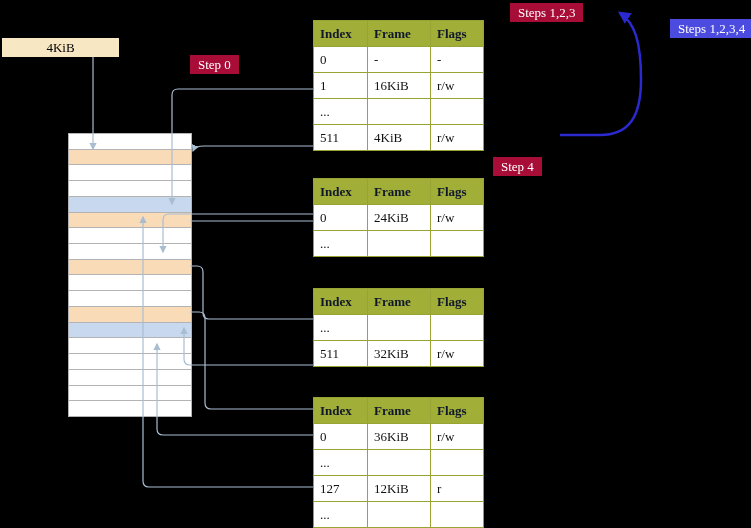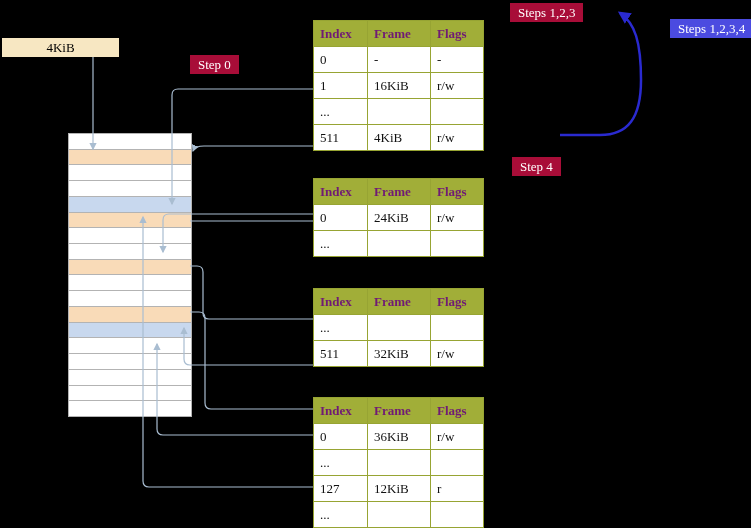--- a/index.html
+++ b/index.html
@@ -11,37 +11,37 @@
     background:#f7e7c2;color:#000;font-size:13px;text-align:center;line-height:19px;}
 
   
   .badge{position:absolute;height:19px;line-height:19px;padding:0 8px;
     color:#fff;font-size:13px;white-space:nowrap;}
   .badge.red{background:#a80d38;}
   .badge.blue{background:#4b4be0;}
   #b-step0{left:190px;top:55px;}
   #b-steps123{left:510px;top:3px;}
   #b-steps1234{left:670px;top:19px;}
-  #b-step4{left:512px;top:157px;}
+  #b-step4{left:493px;top:157px;}
 
   
   .stack{position:absolute;left:68px;top:133px;width:122px;height:282px;
     display:flex;flex-direction:column;border:1px solid #b3b3b3;background:#fff;}
   .mrow{flex:1;border-bottom:1px solid #b3b3b3;background:#fff;}
   .mrow:last-child{border-bottom:none;}
   .mrow.table{background:#f9dbb8;}
   .mrow.page{background:#c8d8ee;}
 
   
   .ptable-wrap{position:absolute;left:313px;}
   #t1{top:20px;} #t2{top:178px;} #t3{top:288px;} #t4{top:397px;}
   table.ptable{border-collapse:collapse;table-layout:fixed;font-size:13px;}
   table.ptable th, table.ptable td{box-sizing:border-box;border:1px solid #97a433;
     height:26px;padding:0 6px;text-align:left;font-weight:normal;overflow:hidden;}
-  table.ptable th{background:#a1ae38;color:#701a75;font-weight:bold;}
+  table.ptable th{background:#a1ae38;color:#0f172a;font-weight:bold;}
   table.ptable td{background:#fff;color:#111;}
   th.ci, td.ci{width:54px;}
   th.cf, td.cf{width:63px;}
   th.cg, td.cg{width:53px;}
   td.alt{background:#e7eecf;}
   td.hl{background:#ffffb3;}
 
   
   #overlay{position:absolute;left:0;top:0;width:751px;height:528px;pointer-events:none;z-index:5;}
   .conn{stroke:#a9bdd1;stroke-width:1.2;fill:none;}

